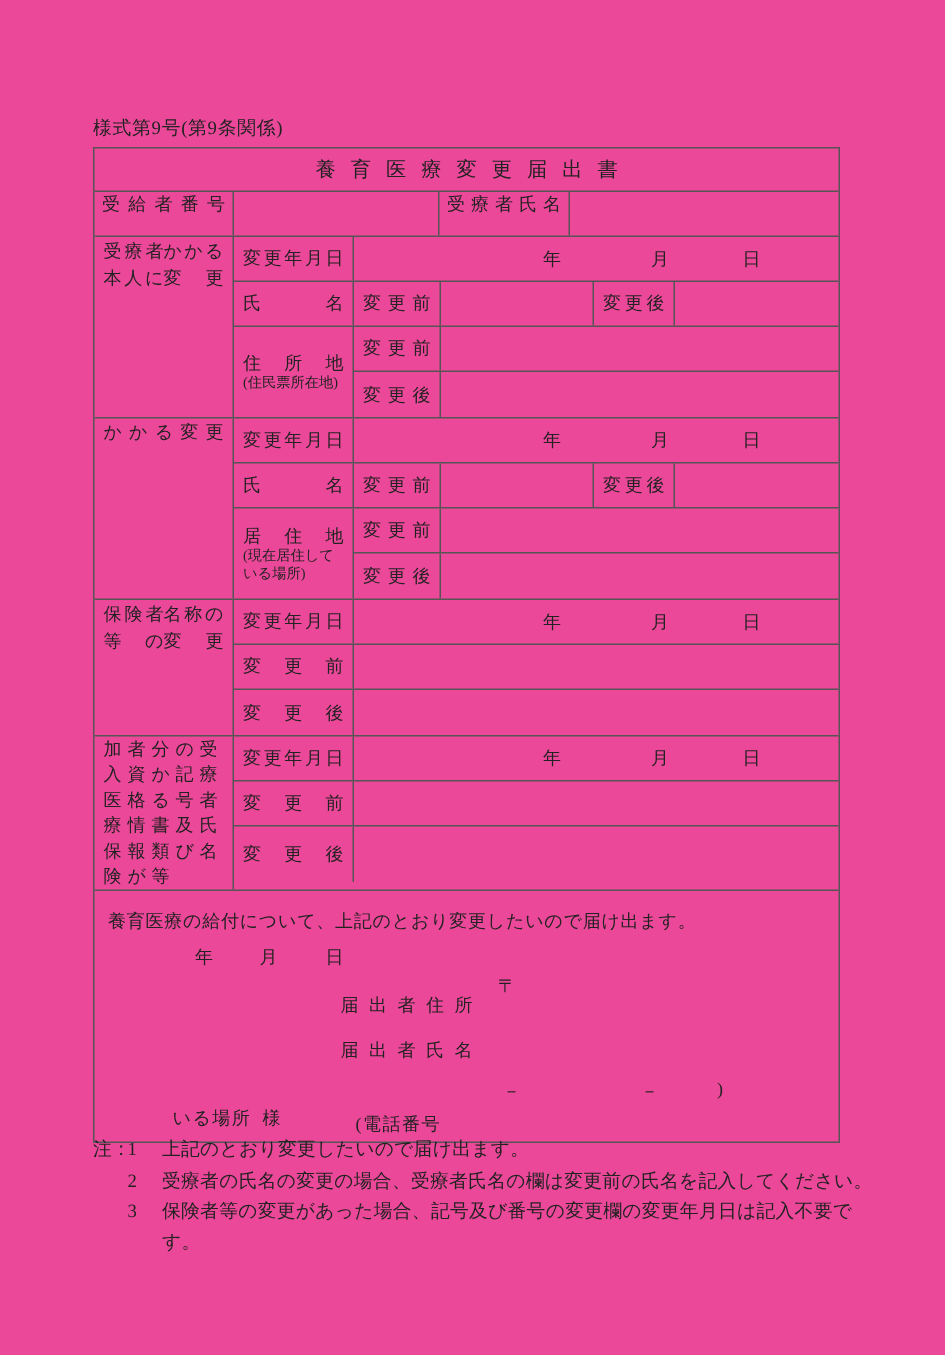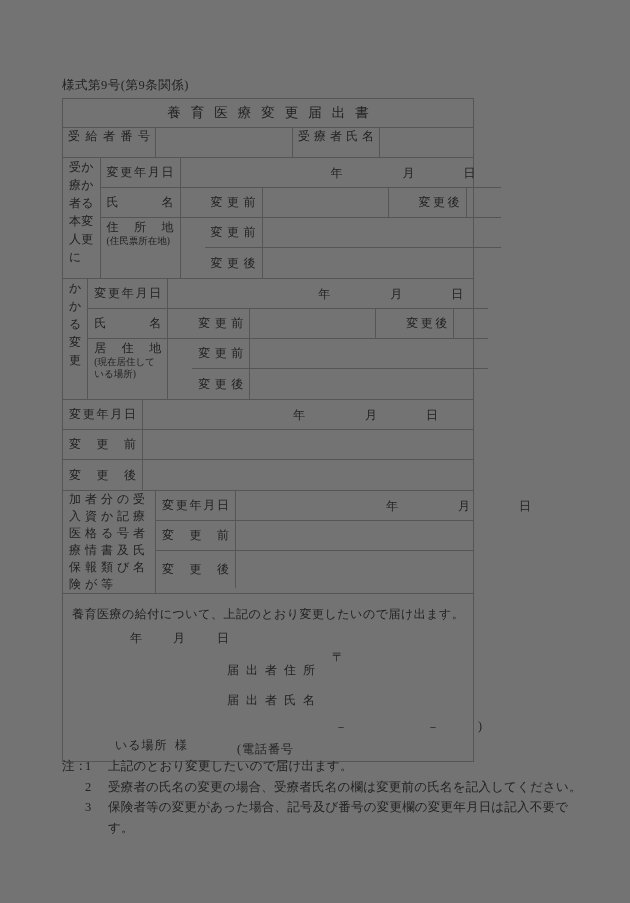--- a/index.html
+++ b/index.html
@@ -3,29 +3,29 @@
 <meta charset="utf-8">
 <style>
   :root{
     --ink:#222;
     --line:#555;
   }
   html,body{margin:0;padding:0;background:#fff;}
   .page{
     position:relative;
     width:630px;height:903px;
-    background:#737373;
+    background:#ec4899;
     font-family:"Liberation Serif","DejaVu Serif",serif;
     color:var(--ink);
     font-size:12px;
     overflow:hidden;
   }
   .form-code{position:absolute;left:62px;top:77px;font-size:12.5px;letter-spacing:0.5px;}
   .form-table{
-    position:absolute;left:62px;top:98px;width:412px;
+    position:absolute;left:62px;top:98px;width:498px;
     border:1px solid var(--line);
     box-sizing:border-box;
     display:flex;flex-direction:column;
   }
   .row{display:flex;box-sizing:border-box;}
   .title-row{
     height:29px;border-bottom:1px solid var(--line);
     align-items:center;justify-content:center;
     font-size:13.5px;letter-spacing:10px;text-indent:10px;
   }
@@ -40,29 +40,29 @@
   .flex1{flex:1;}
   .just{flex:1;text-align:justify;text-align-last:justify;}
   .section{display:flex;border-bottom:1px solid var(--line);box-sizing:border-box;}
   .sec-label{
     width:93px;box-sizing:border-box;border-right:1px solid var(--line);
     display:flex;flex-direction:row;justify-content:center;
     padding:0 6px;line-height:18px;
   }
   .sec-label.tight{line-height:17px;}
   .sec-body{flex:1;display:flex;flex-direction:column;}
-  .srow{display:flex;height:30px;box-sizing:border-box;border-bottom:1px solid var(--line);gap:24px;}
+  .srow{display:flex;height:30px;box-sizing:border-box;border-bottom:1px solid var(--line);}
   .srow:last-child{border-bottom:none;}
   .srow.dbl{height:60px;}
   .srow.tall{height:37px;}
   .flabel{
     width:80px;box-sizing:border-box;border-right:1px solid var(--line);
     display:flex;align-items:center;padding:0 6px;
   }
-  .flabel.addr{flex-direction:column;align-items:stretch;padding:2px 6px;}
+  .flabel.addr{flex-direction:column;justify-content:center;align-items:stretch;padding:2px 6px;}
   .flabel.addr .just{flex:none;line-height:15px;}
   .small{font-size:9.5px;line-height:12px;letter-spacing:0;white-space:nowrap;}
   .ba{width:58px;box-sizing:border-box;border-right:1px solid var(--line);display:flex;align-items:center;padding:0 6px;}
   .ba2{width:54px;box-sizing:border-box;border-right:1px solid var(--line);display:flex;align-items:center;padding:0 6px;}
   .date-area{flex:1;position:relative;}
   .yu{position:absolute;top:50%;transform:translateY(-50%);}
   .yu.y{left:126px;} .yu.m{left:198px;} .yu.d{left:259px;}
   .dbl-col{flex:1;display:flex;flex-direction:column;}
   .subrow{display:flex;height:30px;box-sizing:border-box;}
   .bottom{position:relative;height:167px;box-sizing:border-box;text-align:right;}
@@ -194,20 +194,24 @@
                   <span class="just">変更後</span>
                 </div>
               <div class="cell flex1"></div>
             </div>
           </div>
         </div>
       </div>
     </div>
 
     <div class="section">
+      <div class="sec-label">
+        <div class="just">保険者等の</div>
+        <div class="just">名称の変更</div>
+      </div>
       <div class="sec-body">
         <div class="srow">
           <div class="flabel">
               <span class="just">変更年月日</span>
             </div>
           <div class="date-area">
             <span class="yu y">年</span>
             <span class="yu m">月</span>
             <span class="yu d">日</span>
           </div>

